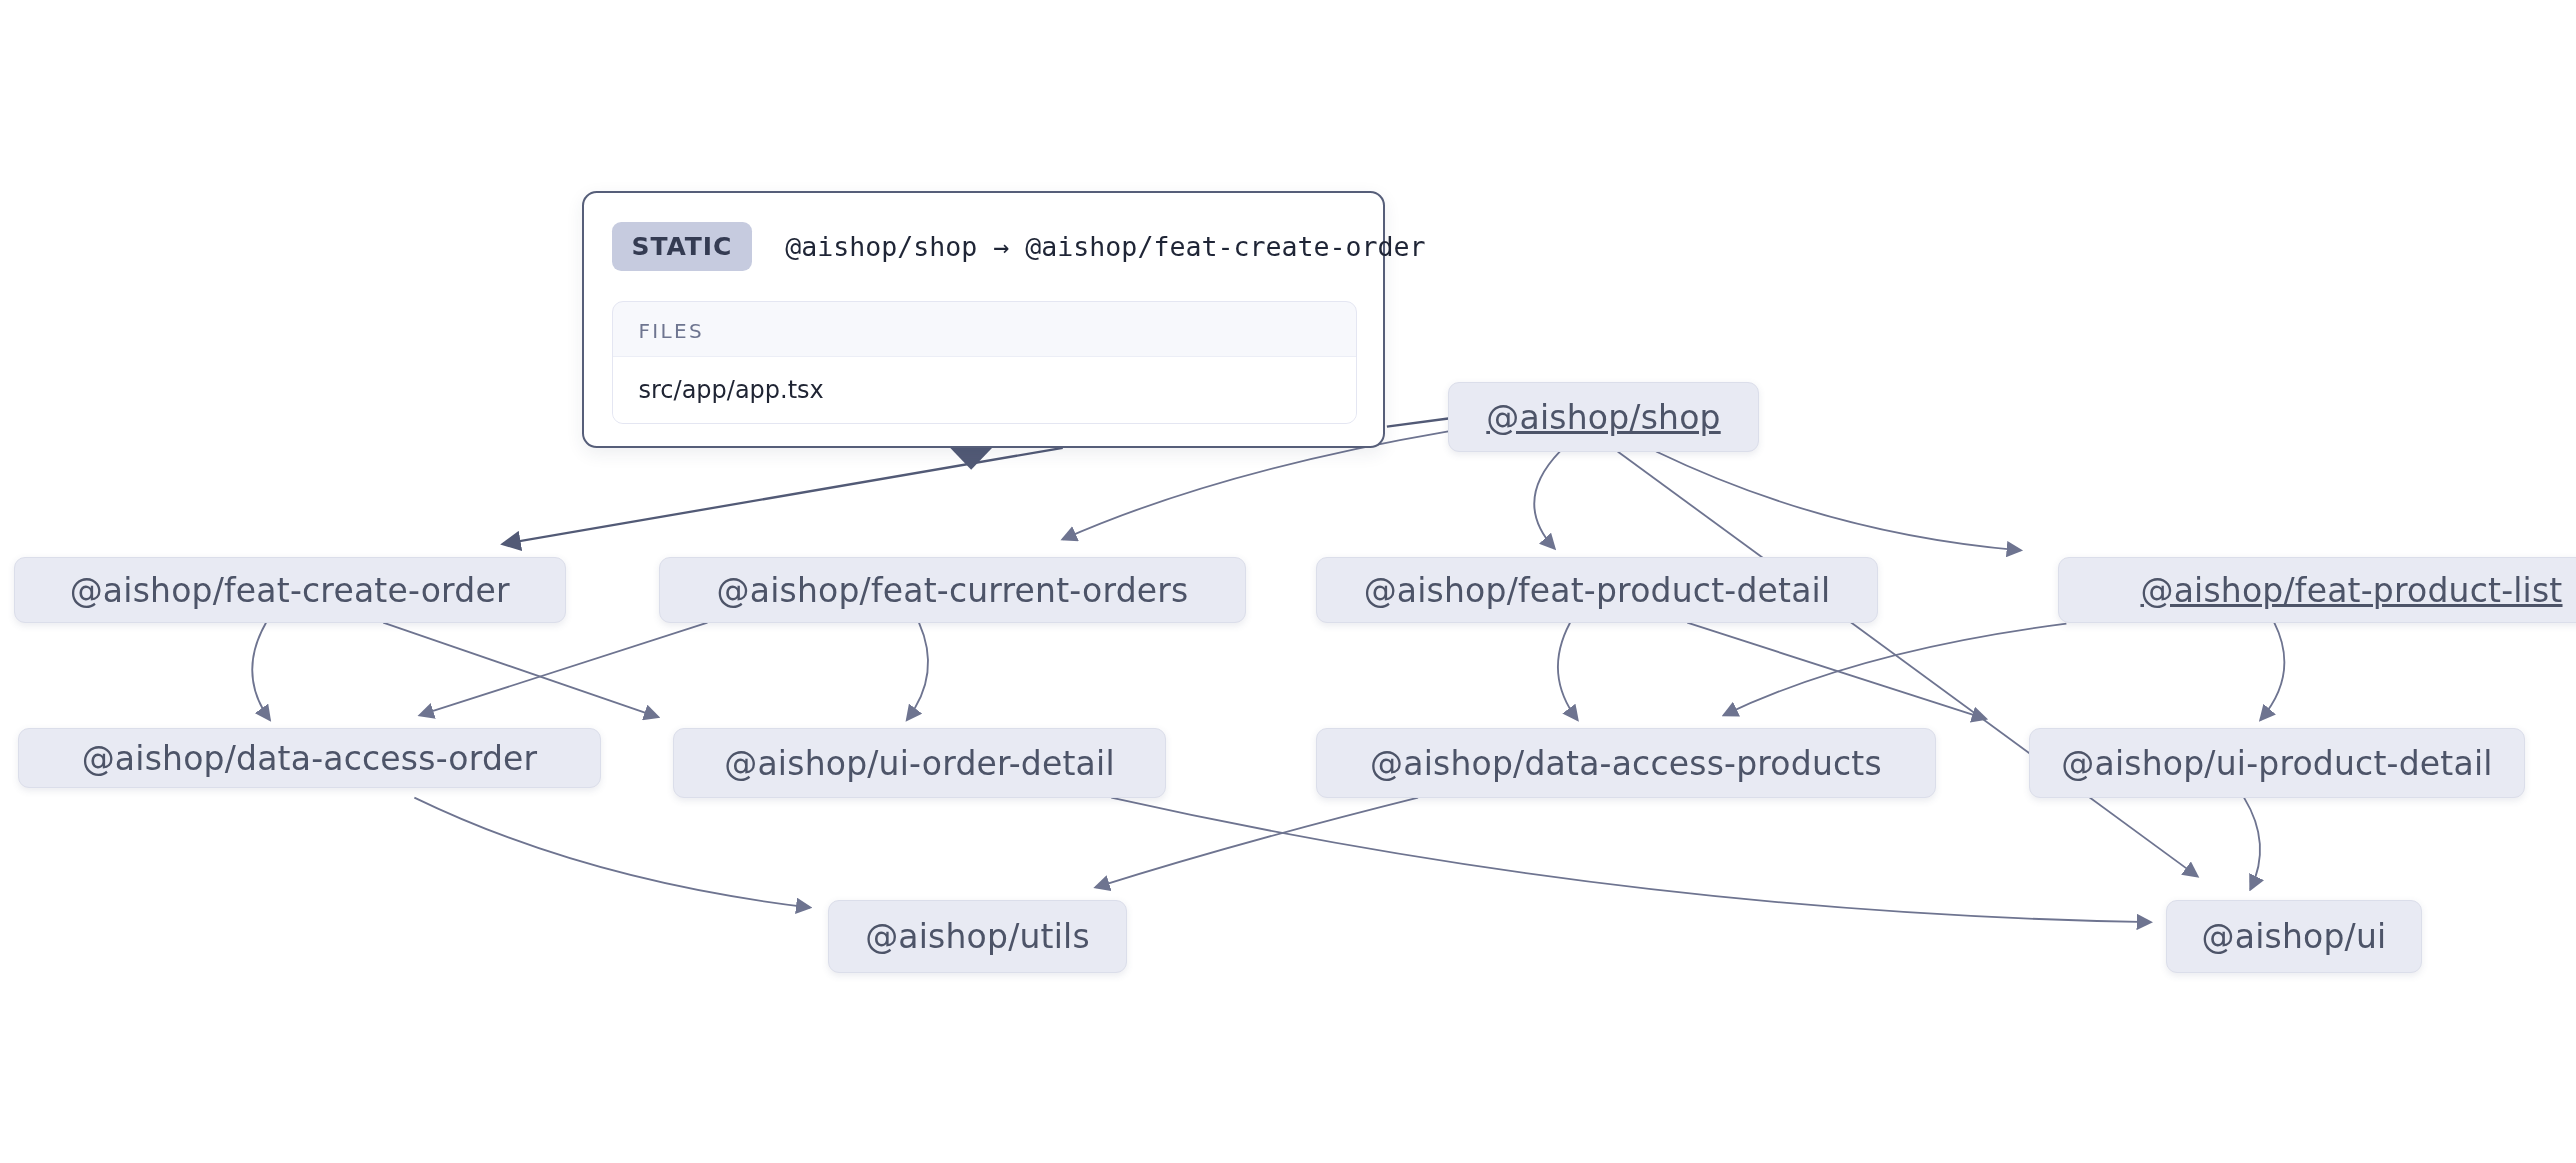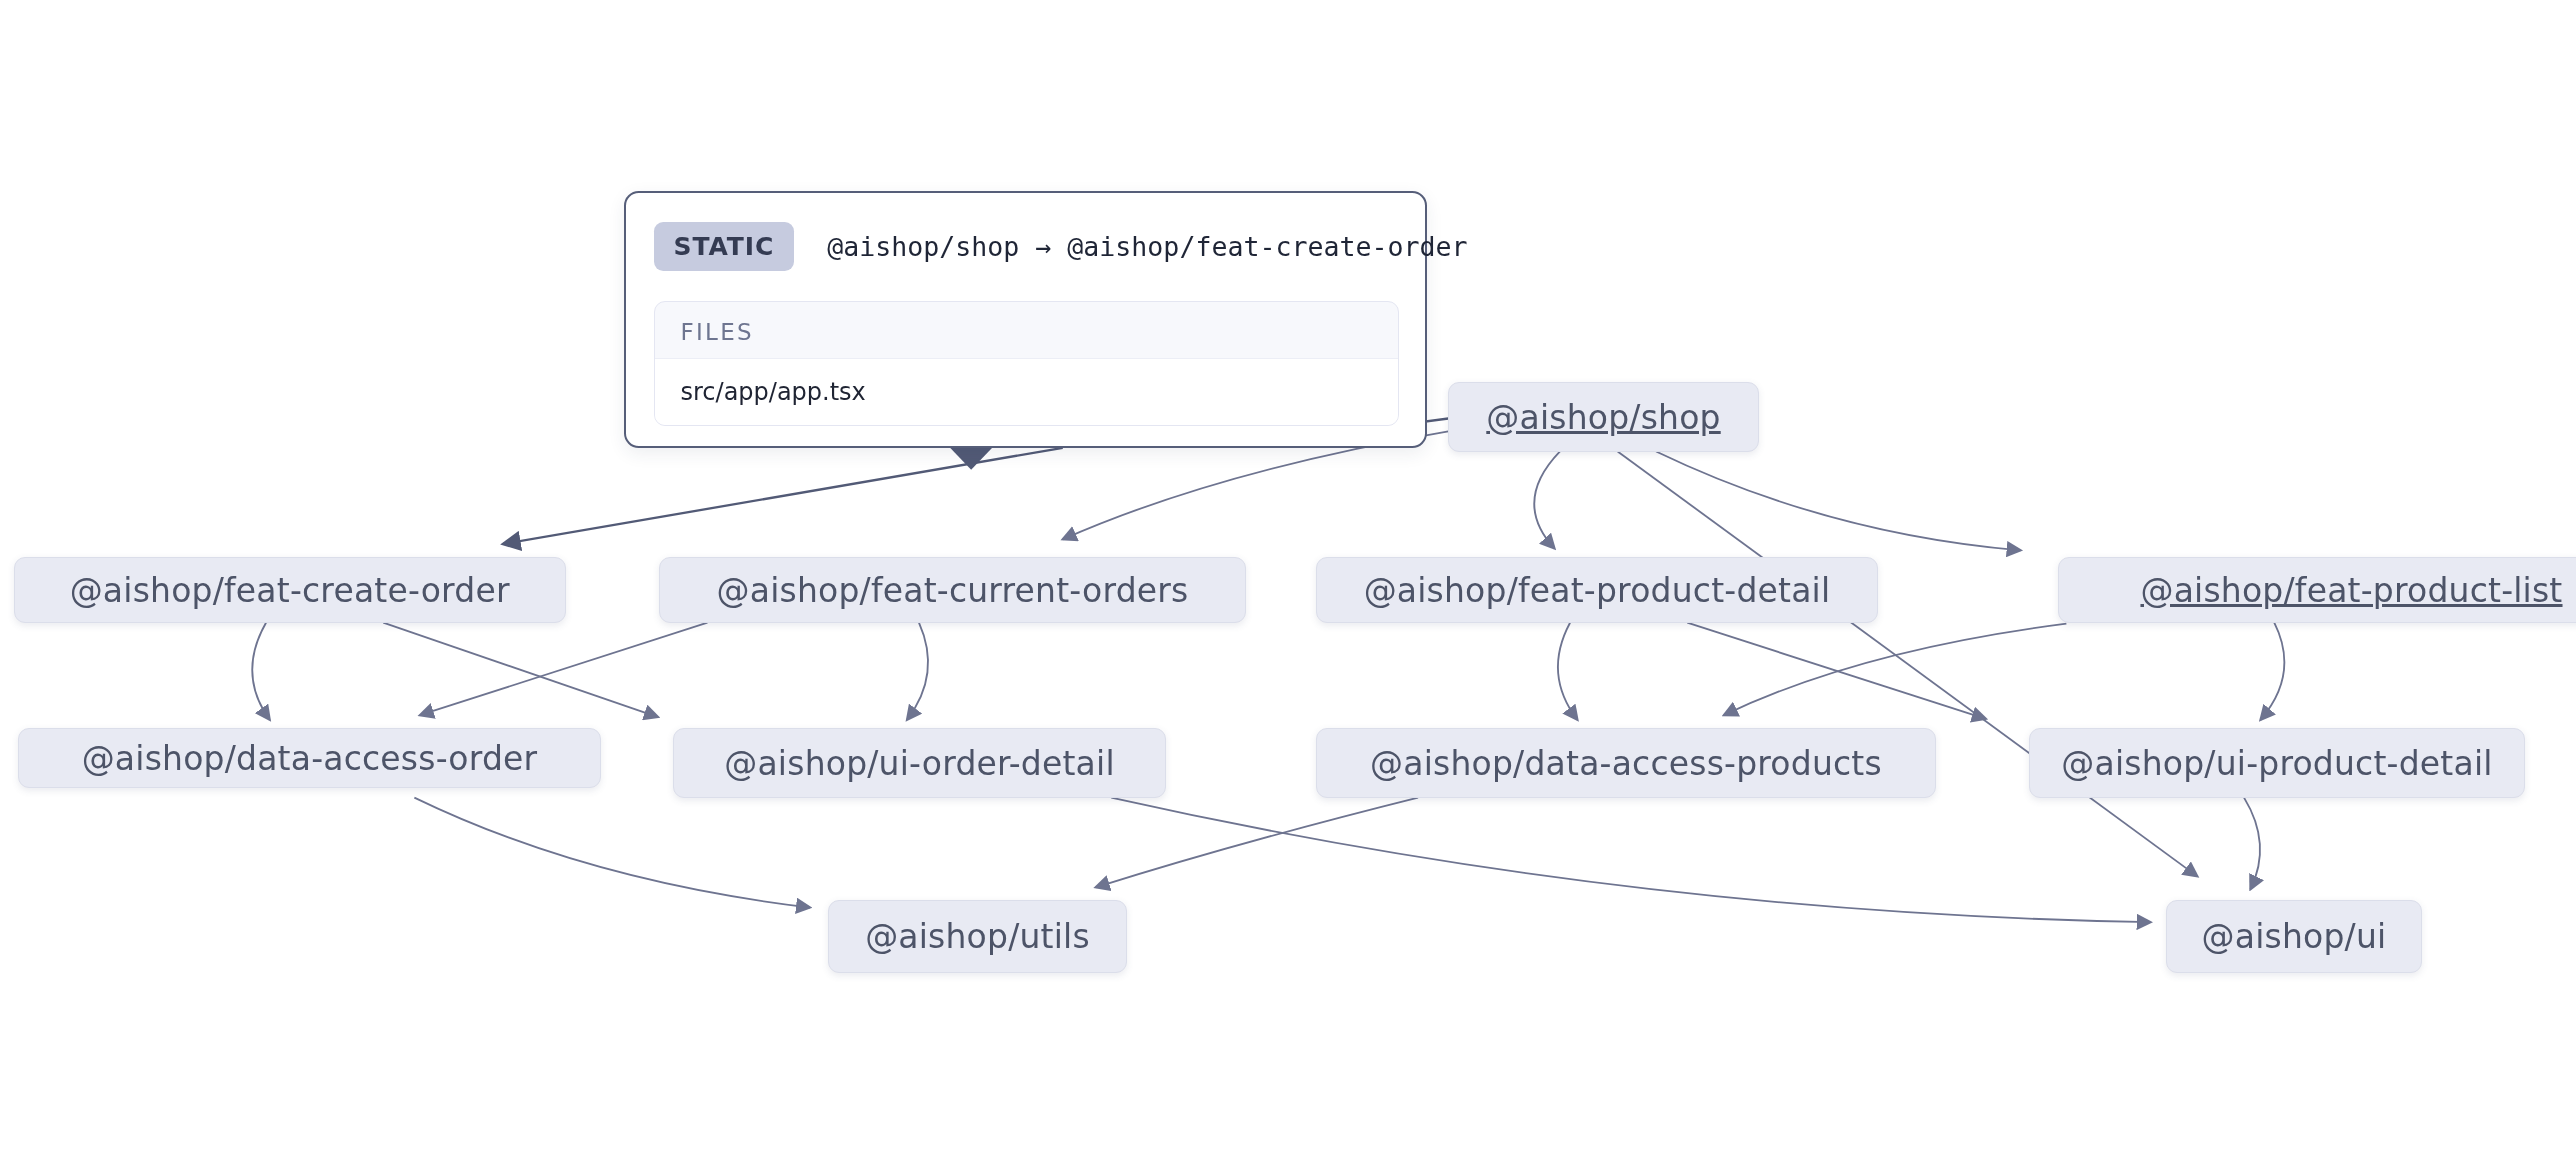--- a/index.html
+++ b/index.html
@@ -29,38 +29,37 @@
     background:var(--node-bg);border:0.9px solid var(--node-border);border-radius:11px;
     color:var(--node-text);font-size:33px;letter-spacing:0.2px;
     box-shadow:0 2.7px 7.3px rgba(60,70,110,0.10);box-sizing:border-box;white-space:nowrap;
     cursor:pointer;
   }
   .tooltip{
     position:absolute;left:582px;top:191px;width:803px;height:257px;z-index:3;
     background:#ffffff;border:2.7px solid var(--tooltip-border);border-radius:14.7px;
     box-sizing:border-box;padding:29px 26px 0 27.5px;
     box-shadow:0 5.5px 16.5px rgba(40,48,80,0.08);
-    margin-left:42px;
   }
   .tooltip-header{display:flex;align-items:center;}
   .badge{
     background:var(--badge-bg);color:var(--badge-text);
     font-size:25px;font-weight:bold;letter-spacing:0.9px;
     padding:12px 20px;border-radius:9.2px;line-height:1;
   }
   .edge-label{
     font-family:"DejaVu Sans Mono","Liberation Mono",monospace;
     font-size:26.6px;color:#1f2536;margin-left:33px;white-space:nowrap;
   }
   .files-panel{
     margin-top:30px;border:0.9px solid var(--files-border);border-radius:11px;
     overflow:hidden;background:var(--files-bg);
   }
   .files-header{
-    padding:16.5px 26px 13px 26px;font-size:23px;color:var(--files-label);
+    padding:16.5px 26px 13px 26px;font-size:20px;color:var(--files-label);
     letter-spacing:2.3px;border-bottom:0.9px solid #eceef6;
   }
   .files-row{
     background:#ffffff;padding:19px 26px;font-size:24px;color:var(--file-text);
   }
   .edge-path{fill:none;stroke:var(--edge);stroke-width:2;}
   .edge-path.hovered{stroke:var(--edge-hover);stroke-width:2.5;}
 </style>
 </head>
 <body>

